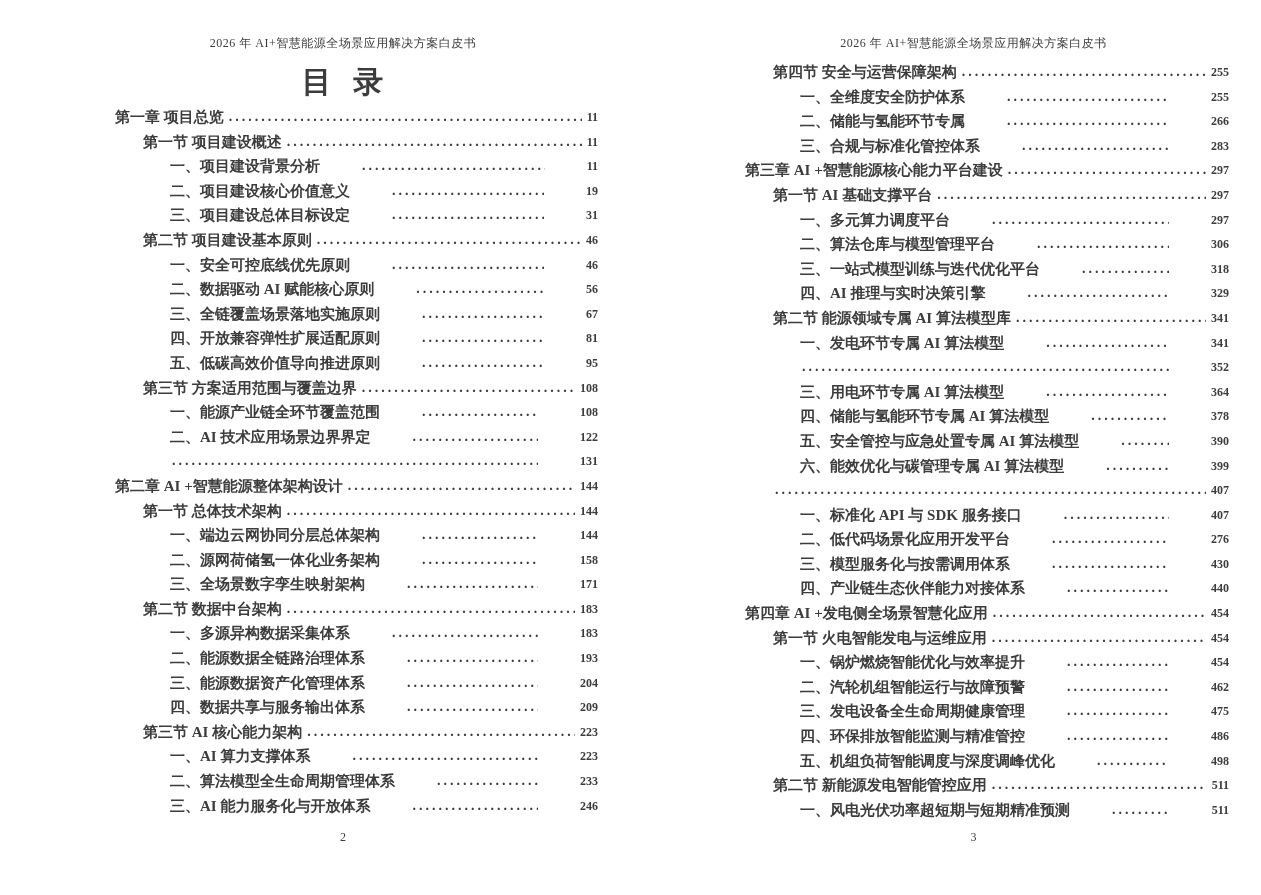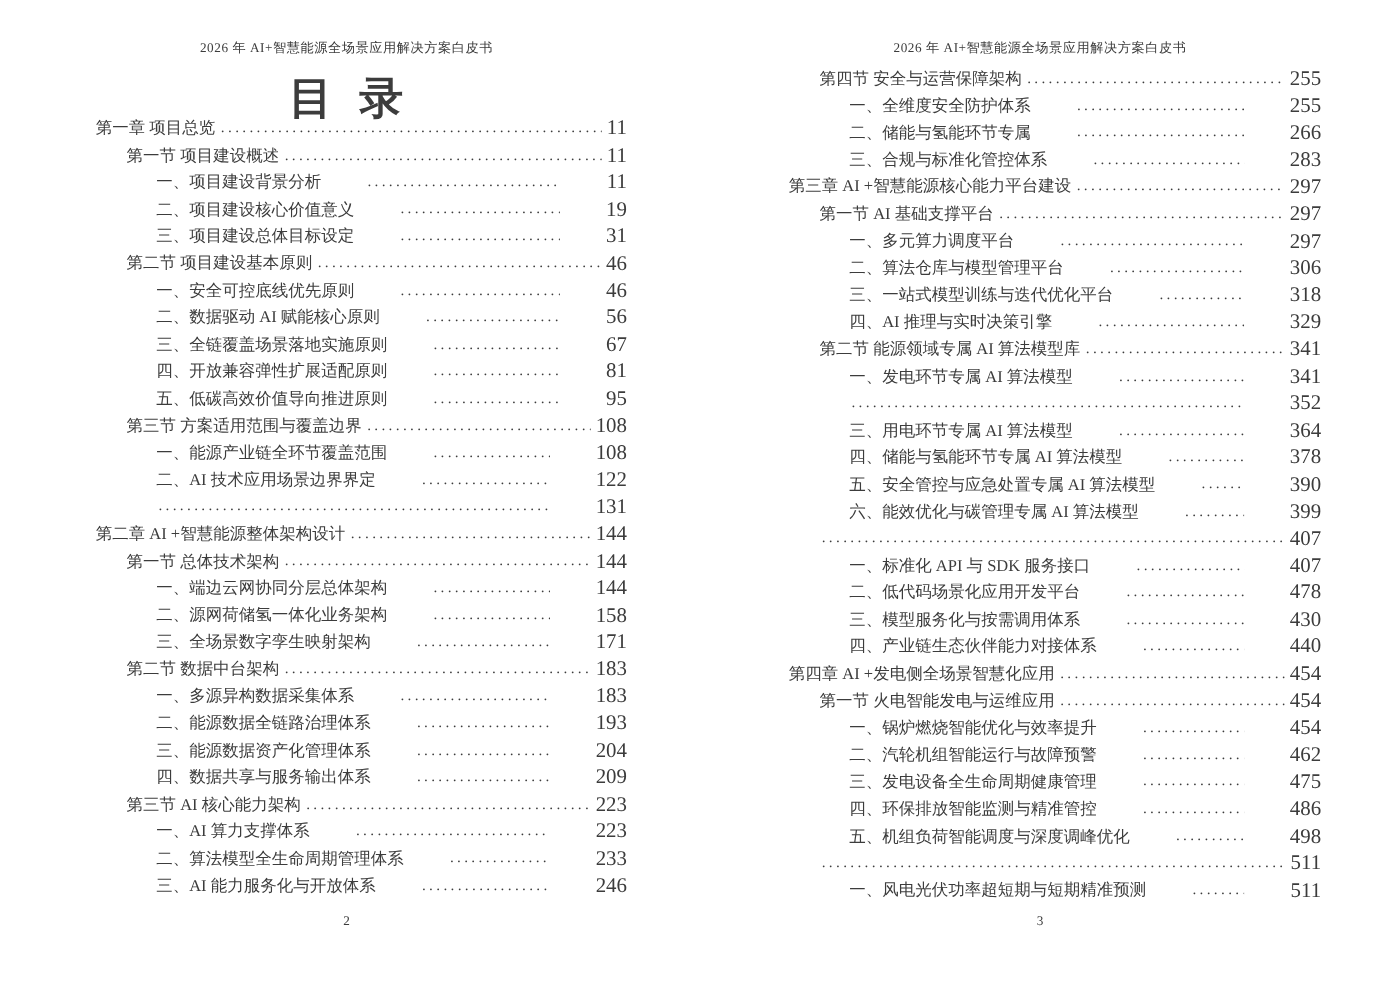--- a/index.html
+++ b/index.html
@@ -12,68 +12,70 @@
     width: 1261px;
     height: 895px;
     font-family: "Liberation Serif", "DejaVu Serif", serif;
     color: #3c3c3c;
     overflow: hidden;
   }
   .page {
     position: absolute;
     top: 0;
     height: 895px;
+    margin-left: 28px;
   }
   .page-left  { left: 0;     width: 630px; }
   .page-right { left: 630px; width: 631px; }
   .page-header {
     position: absolute;
     top: 35px;
     left: 0;
     right: 0;
     text-align: center;
     font-size: 12px;
     letter-spacing: 0.5px;
     white-space: nowrap;
   }
   .toc-title {
     position: absolute;
     top: 62px;
     left: 0;
     right: 0;
     margin: 0;
     text-align: center;
-    font-size: 40px;
+    font-size: 30px;
     font-weight: 700;
     word-spacing: 12px;
     letter-spacing: 1px;
   }
   .entries {
     position: absolute;
     left: 87px;
     right: 60px;
   }
   .entries-left  { top: 105px; }
   .entries-right { top: 60px; }
   .row {
     display: flex;
     align-items: center;
     line-height: 24.6px;
     font-size: 15px;
     white-space: nowrap;
+    font-weight: bold;
   }
   .row .label   { flex: 0 0 auto; padding-right: 3px; }
   .row .leader  {
     flex: 1 1 auto;
     overflow: hidden;
     letter-spacing: 3px;
     font-size: 14px;
     padding: 0 2px;
   }
-  .row .pagenum { flex: 0 0 auto; padding-left: 5px; font-size: 19px; }
+  .row .pagenum { flex: 0 0 auto; padding-left: 5px; font-size: 12px; }
   .level-section { padding-left: 28px; }
   .level-item    { padding-left: 55px; gap: 37px; }
   .page-footer {
     position: absolute;
     top: 830px;
     left: 0;
     right: 0;
     text-align: center;
     font-size: 12px;
   }
@@ -327,21 +329,21 @@
           <span class="pagenum">407</span>
         </div>
         <div class="row level-item">
           <span class="label">一、标准化 API 与 SDK 服务接口</span>
           <span class="leader">............................................................................................................................................</span>
           <span class="pagenum">407</span>
         </div>
         <div class="row level-item">
           <span class="label">二、低代码场景化应用开发平台</span>
           <span class="leader">............................................................................................................................................</span>
-          <span class="pagenum">478</span>
+          <span class="pagenum">276</span>
         </div>
         <div class="row level-item">
           <span class="label">三、模型服务化与按需调用体系</span>
           <span class="leader">............................................................................................................................................</span>
           <span class="pagenum">430</span>
         </div>
         <div class="row level-item">
           <span class="label">四、产业链生态伙伴能力对接体系</span>
           <span class="leader">............................................................................................................................................</span>
           <span class="pagenum">440</span>
@@ -375,20 +377,21 @@
           <span class="label">四、环保排放智能监测与精准管控</span>
           <span class="leader">............................................................................................................................................</span>
           <span class="pagenum">486</span>
         </div>
         <div class="row level-item">
           <span class="label">五、机组负荷智能调度与深度调峰优化</span>
           <span class="leader">............................................................................................................................................</span>
           <span class="pagenum">498</span>
         </div>
         <div class="row level-section">
+          <span class="label">第二节 新能源发电智能管控应用</span>
           <span class="leader">............................................................................................................................................</span>
           <span class="pagenum">511</span>
         </div>
         <div class="row level-item">
           <span class="label">一、风电光伏功率超短期与短期精准预测</span>
           <span class="leader">............................................................................................................................................</span>
           <span class="pagenum">511</span>
         </div>
       </div>
     <div class="page-footer">3</div>

